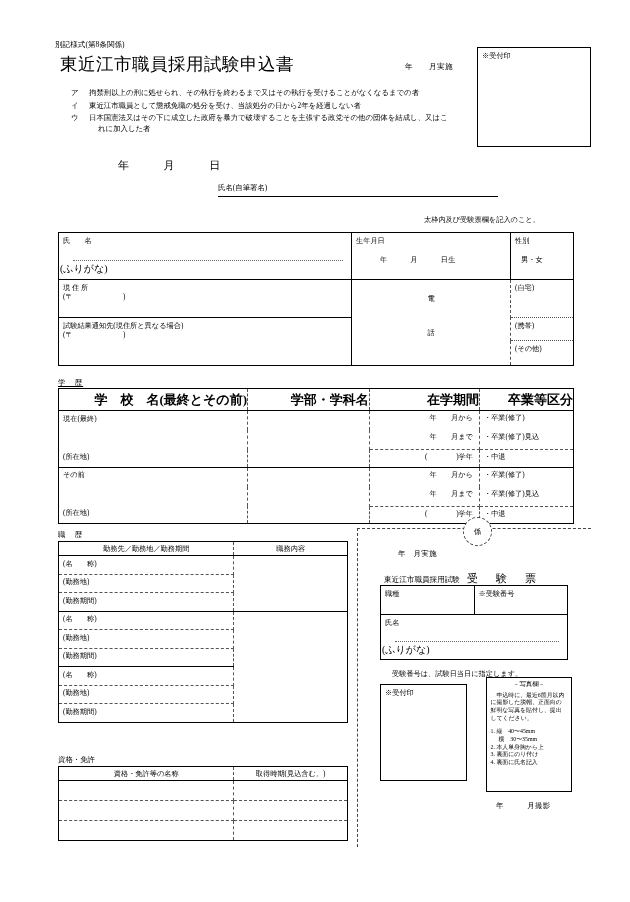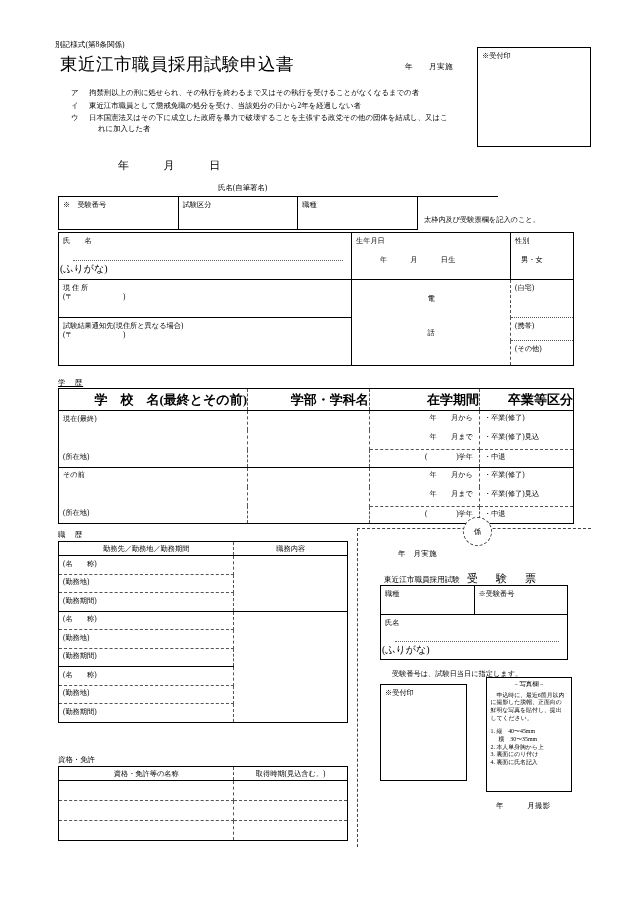--- a/index.html
+++ b/index.html
@@ -192,35 +192,20 @@
       <span class="itm">ウ</span><span>日本国憲法又はその下に成立した政府を暴力で破壊することを主張する政党その他の団体を結成し、又はこ</span><br>
       <span style="padding-left:27px;display:inline-block">れに加入した者</span>
     </p>
   </div>
 
   <div class="abs sign-date">年　　　月　　　日</div>
   <div class="abs sig-wrap">
     <span class="lbl">氏名(自筆署名)</span>
   </div>
 
-  <table class="abs tbl idtbl outer">
-    <tbody>
-        <tr>
-      <td class="cell solid-r" style="width:120px;height:32px">
-        <span class="tl">※　受験番号</span>
-      </td>
-      <td class="cell solid-r" style="width:120px">
-        <span class="tl">試験区分</span>
-      </td>
-      <td class="cell" style="width:120px">
-        <span class="tl">職種</span>
-      </td>
-    </tr>
-  </tbody>
-    </table>
   <div class="abs note-right t">太枠内及び受験票欄を記入のこと。</div>
 
   <table class="abs tbl persontbl outer">
 
     <tbody>
         <tr>
       <td class="cell solid-r solid-b" style="width:292px;height:46px">
         <span class="tl">氏　　名</span>
         <span class="furigana-line" style="top:27px"></span>
         <span class="furigana-lbl" style="top:29px">(ふりがな)</span>

